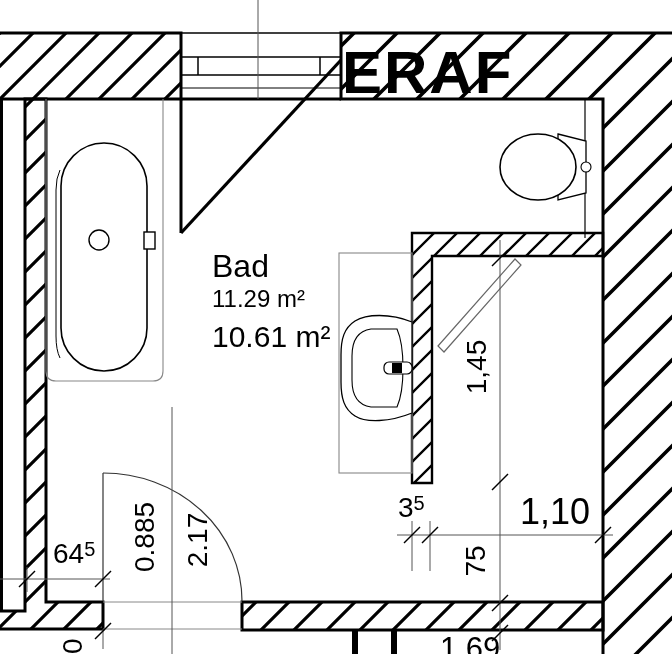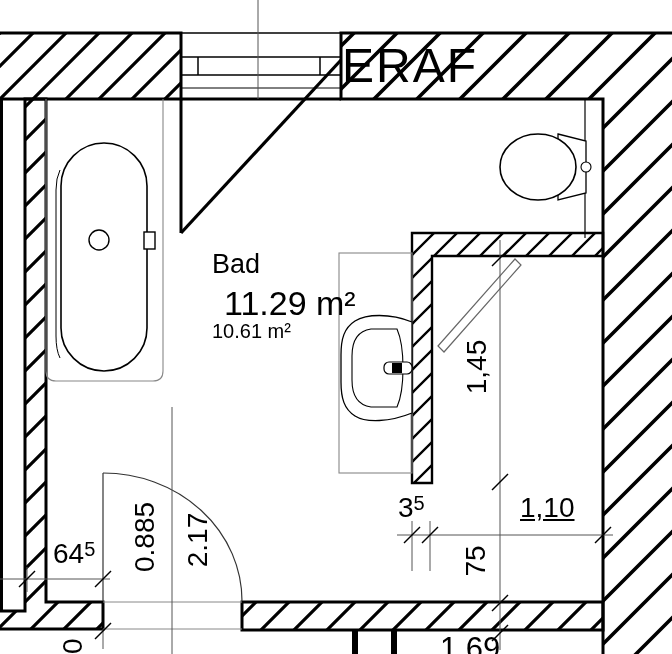--- a/index.html
+++ b/index.html
@@ -6,21 +6,21 @@
   #stage {
     position:relative; width:672px; height:654px; margin:0 auto;
     background:#ffffff; overflow:hidden;
     font-family:"Liberation Sans", sans-serif; color:#000;
   }
   #plan-svg { position:absolute; left:0; top:0; }
   .t { position:absolute; white-space:nowrap; line-height:1.05; color:#000; }
   .vtext { text-align:center; transform:rotate(-90deg); }
   .sup { font-size:20px; vertical-align:7px; }
   .wall-label {
-    font-weight:normal; font-size:48px; letter-spacing:2px;
+    font-weight:bold; font-size:60px; letter-spacing:2px;
     transform:scaleY(1.0);
   }
 </style>
 </head>
 <body>
 
 <div id="stage">
 
   <svg id="plan-svg" width="672" height="654" viewBox="0 0 672 654">
     <defs>
@@ -112,33 +112,33 @@
       <line x1="595" y1="543" x2="611" y2="527"></line>
       <line x1="492" y1="266" x2="508" y2="250"></line>
       <line x1="492" y1="490" x2="508" y2="474"></line>
       <line x1="492" y1="611" x2="508" y2="595"></line>
       <line x1="492" y1="641" x2="508" y2="625"></line>
     </g>
   </svg>
 
   <div class="t wall-label" style="left:342px; top:41px;">ERAF</div>
 
-  <div class="t" style="left:212px; top:250px; font-size:27px;">Bad</div>
-  <div class="t" style="left:224px; top:286px; font-size:34px;">11.29 m²</div>
-  <div class="t" style="left:212px; top:321px; font-size:20px;">10.61 m²</div>
+  <div class="t" style="left:212px; top:250px; font-size:32px;">Bad</div>
+  <div class="t" style="left:212px; top:286px; font-size:24px;">11.29 m²</div>
+  <div class="t" style="left:212px; top:321px; font-size:30px;">10.61 m²</div>
 
   <div class="t" style="left:53px; top:539px; font-size:28px;"><span>64</span><span class="sup">5</span></div>
 
   <div class="t vtext" style="left:95px; top:522px; width:100px; height:30px; font-size:28px;">0.885</div>
   <div class="t vtext" style="left:153px; top:525px; width:90px; height:30px; font-size:28px;">2.17</div>
   <div class="t vtext" style="left:38px; top:639px; width:70px; height:30px; font-size:28px;">20</div>
 
   <div class="t vtext" style="left:442px; top:352px; width:70px; height:30px; font-size:28px;">1,45</div>
 
   <div class="t" style="left:398px; top:493px; font-size:28px;"><span>3</span><span class="sup">5</span></div>
 
-  <div class="t" style="left:520px; top:493px; font-size:28px;text-decoration:underline;">1,10</div>
+  <div class="t" style="left:520px; top:493px; font-size:36px;">1,10</div>
 
   <div class="t vtext" style="left:441px; top:546px; width:70px; height:30px; font-size:28px;">75</div>
 
   <div class="t" style="left:440px; top:633px; font-size:31px;">1,69</div>
 
 </div>
 
 </body></html>

